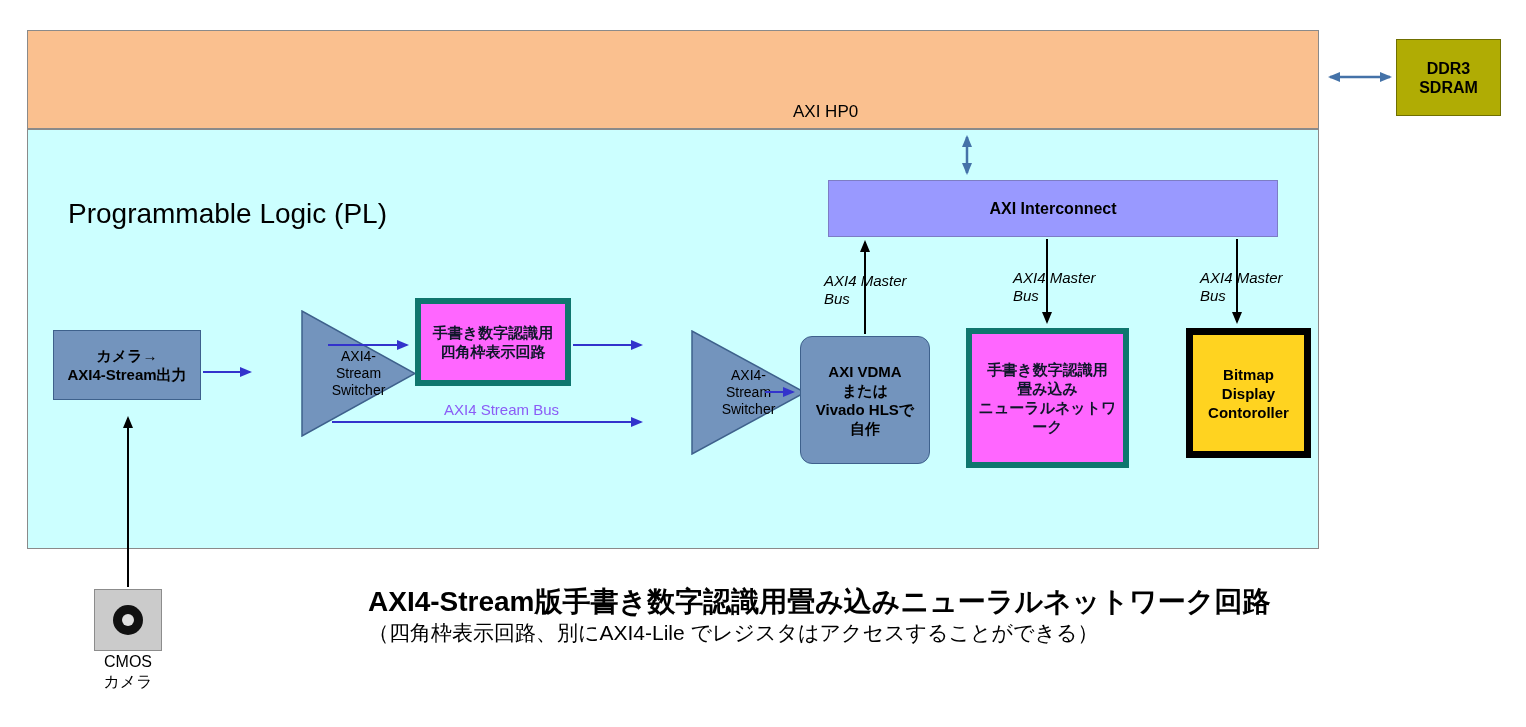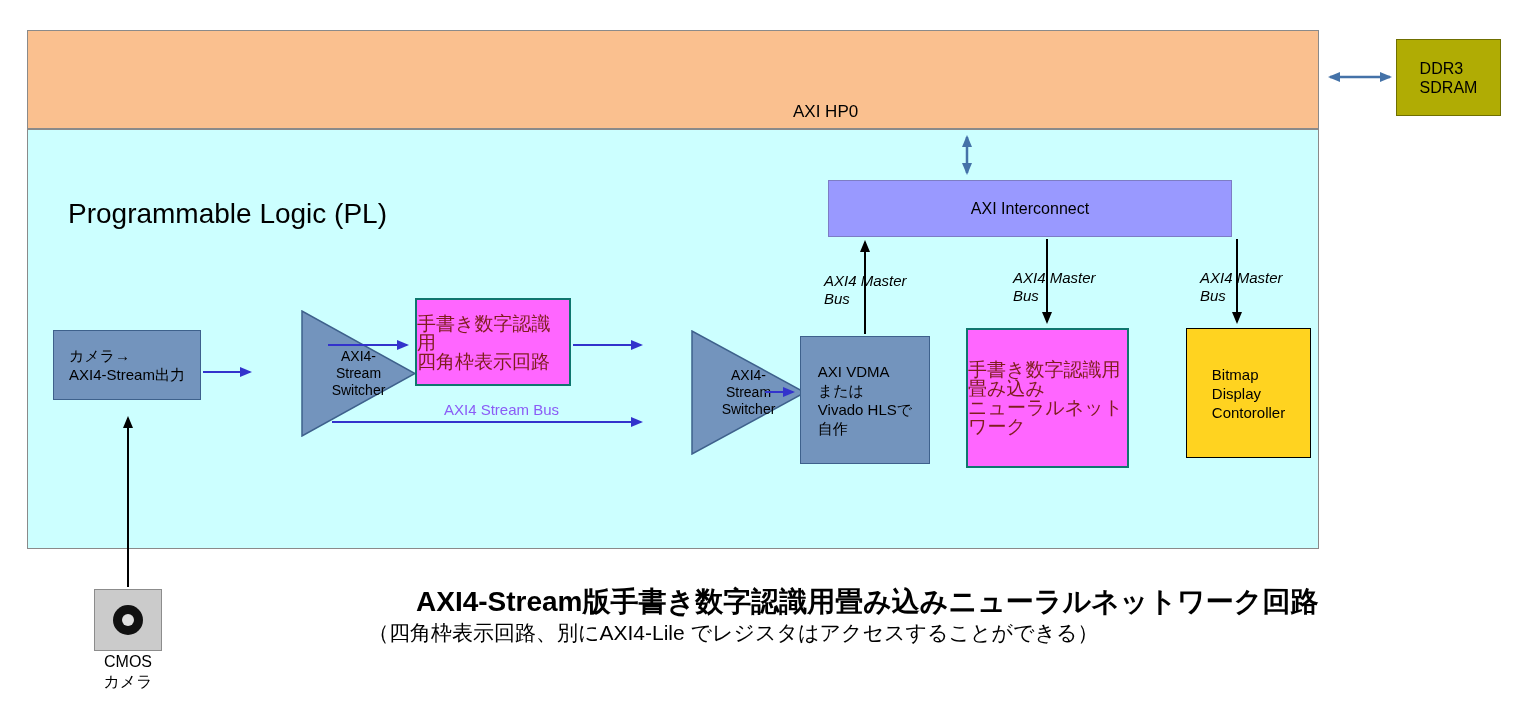--- a/index.html
+++ b/index.html
@@ -1,49 +1,49 @@
 <!DOCTYPE html>
 <html><head>
 <meta charset="utf-8">
 <style>
   * { margin:0; padding:0; box-sizing:border-box; }
   html,body { background:#ffffff; }
   body { font-family:"Liberation Sans","DejaVu Sans",sans-serif; color:#000; }
   .canvas { position:relative; width:1526px; height:727px; background:#ffffff; overflow:hidden; }
 
   .blk { position:absolute; display:flex; align-items:center; justify-content:center;
-         white-space:pre-line; }
+         text-align:center; white-space:pre-line;font-weight:bold; }
 
   .ps-box { left:27px; top:30px; width:1292px; height:99px;
             background:#FAC08F; border:1px solid #8a8a8a; z-index:1; }
   .ps-title { position:absolute; left:315px; top:55px; font-size:28px; z-index:2; }
   .hp0-label { position:absolute; left:793px; top:102px; font-size:17px; z-index:2; }
 
   .pl-box { left:27px; top:129px; width:1292px; height:420px;
             background:#CCFFFF; border:1px solid #8a8a8a; z-index:1; }
   .pl-title { position:absolute; left:68px; top:198px; font-size:28px; z-index:2; }
 
   .ddr3-box { left:1396px; top:39px; width:105px; height:77px;
               background:#B0AC04; border:1px solid #6f6f00;
               font-size:16px; line-height:19px; z-index:2; }
 
-  .ic-box { left:828px; top:180px; width:404px; height:57px;
+  .ic-box { left:828px; top:180px; width:450px; height:57px;
             background:#9999FF; border:1px solid #7d7dc4; font-size:16px; z-index:2; }
 
   .steel { background:#7394BD; border:1px solid #3E618C; font-size:15px; line-height:19px; z-index:2; }
   .camera-box { left:53px; top:330px; width:148px; height:70px; }
-  .vdma-box   { left:800px; top:336px; width:130px; height:128px; }
+  .vdma-box   { left:800px; top:336px; width:130px; height:128px;border-radius:12px; }
 
-  .magenta { background:#FF66FF; border:2px solid #0f766e; color:#7f1d1d;
-             font-size:19px; line-height:19px; z-index:2; }
+  .magenta { background:#FF66FF; border:6px solid #0f766e; color:#0f172a;
+             font-size:15px; line-height:19px; z-index:2; }
   .rect-box { left:415px; top:298px; width:156px; height:88px; }
   .cnn-box  { left:966px; top:328px; width:163px; height:140px; }
 
   .bitmap-box { left:1186px; top:328px; width:125px; height:130px;
-                background:#FFD320; border:1px solid #000000;
+                background:#FFD320; border:7px solid #000000;
                 font-size:15px; line-height:19px; z-index:2; }
 
   .tri { position:absolute; z-index:2;margin-left:43px; }
   .tri svg { display:block; }
   .tri polygon { fill:#7394BD; stroke:#3E618C; stroke-width:1.5; }
   .tri-label { position:absolute; inset:0; display:flex; align-items:center; justify-content:center;
                text-align:center; white-space:pre-line; font-size:14px; line-height:17px; }
   .tri1 { left:258px; top:310px; width:115px; height:127px; }
   .tri2 { left:648px; top:330px; width:115px; height:125px; }
 
@@ -57,21 +57,21 @@
 
   .cmos-box { position:absolute; left:94px; top:589px; width:68px; height:62px;
               background:#CBCBCB; border:1px solid #8c8c8c;
               display:flex; align-items:center; justify-content:center; z-index:2; }
   .lens { width:30px; height:30px; border-radius:50%; background:#111;
           display:flex; align-items:center; justify-content:center; }
   .lens-inner { width:12px; height:12px; border-radius:50%; background:#e0e0e0; }
   .cmos-label { position:absolute; left:80px; top:652px; width:96px; text-align:center;
                 white-space:pre-line; font-size:16px; line-height:20px; z-index:2; }
 
-  .caption-title { position:absolute; left:368px; top:583px; font-size:28px; font-weight:bold; z-index:2;margin-left:48px; }
+  .caption-title { position:absolute; left:368px; top:583px; font-size:28px; font-weight:bold; z-index:2; }
   .caption-sub   { position:absolute; left:368px; top:619px; font-size:21px; z-index:2; }
 </style>
 </head>
 <body>
 
 <div class="canvas">
 
   <div class="blk ps-box"></div>
   <div class="hp0-label">AXI HP0</div>
 

